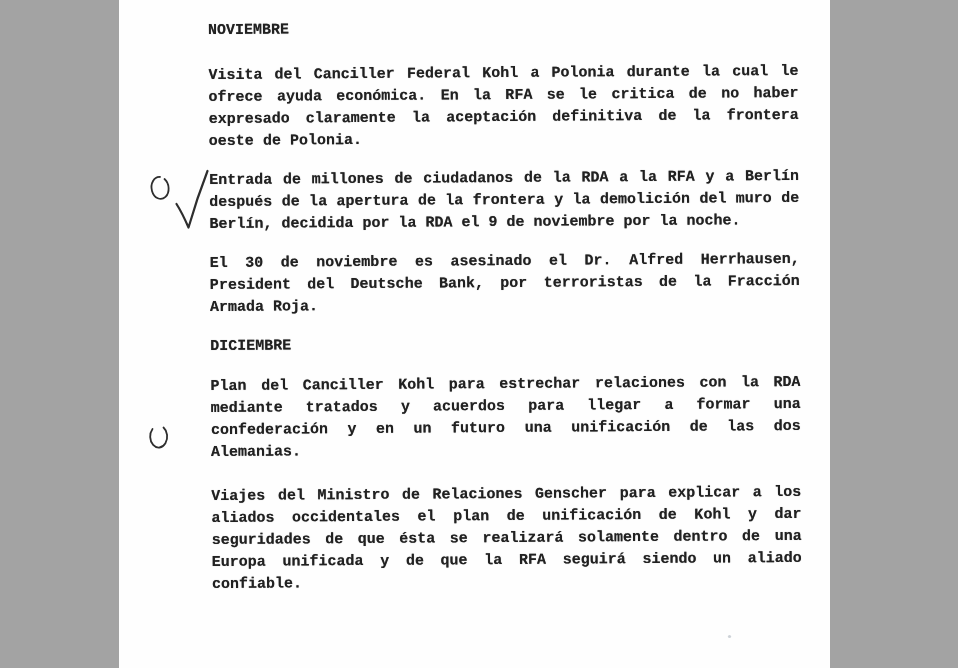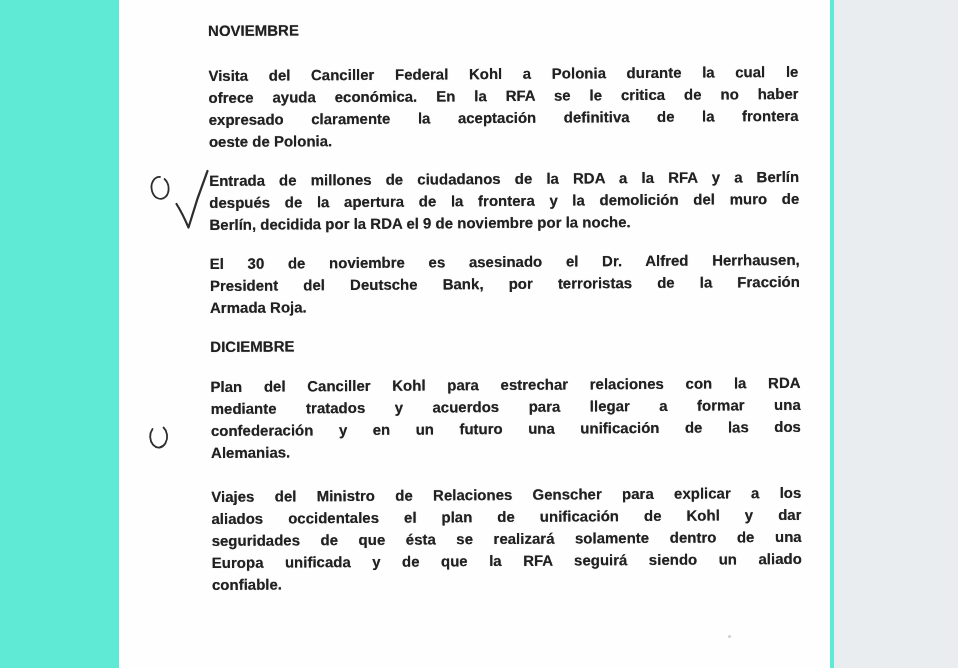--- a/index.html
+++ b/index.html
@@ -1,21 +1,21 @@
 <!DOCTYPE html>
 <html lang="es"><head>
 <meta charset="utf-8">
 <style>
   html,body{margin:0;padding:0;background:#e9edef;}
   .canvas{
     position:relative;
-    width:834px;height:668px;
-    background:#5eead4;
+    width:958px;height:668px;
+    background:#a3a3a3;
     overflow:hidden;
-    font-family:Liberation Sans, sans-serif;
+    font-family:Liberation Mono, monospace;
   }
   .paper{
     position:absolute;left:119px;top:0;
     width:711px;height:668px;
     background:#fefefe;
   }
   .textblock{
     position:absolute;left:210px;top:18px;width:590px;
     font-size:15px;line-height:22px;font-weight:700;
     color:#212121;

